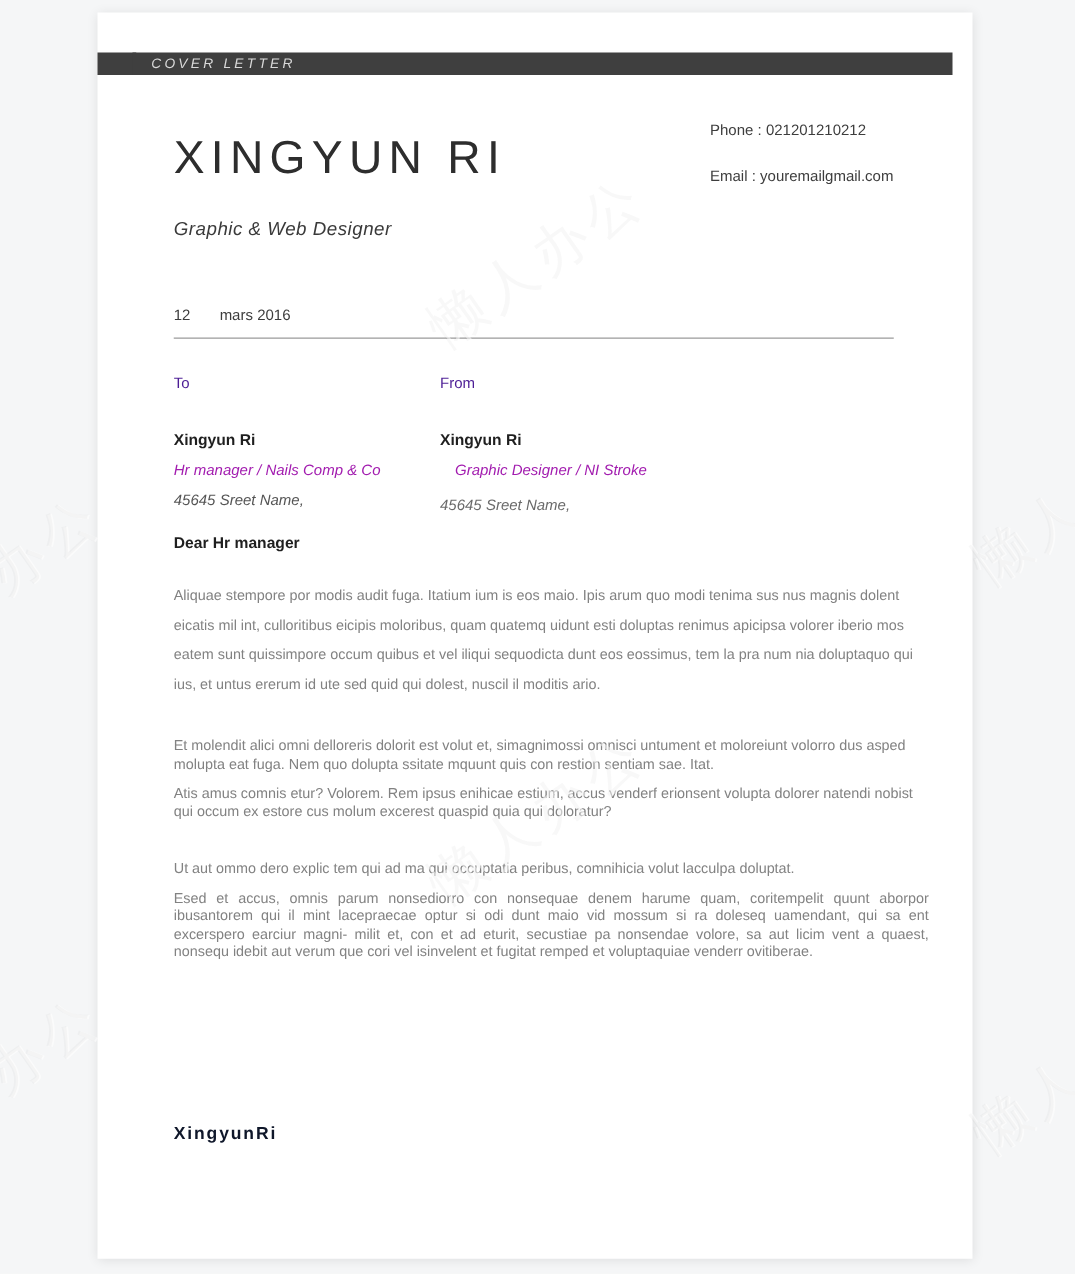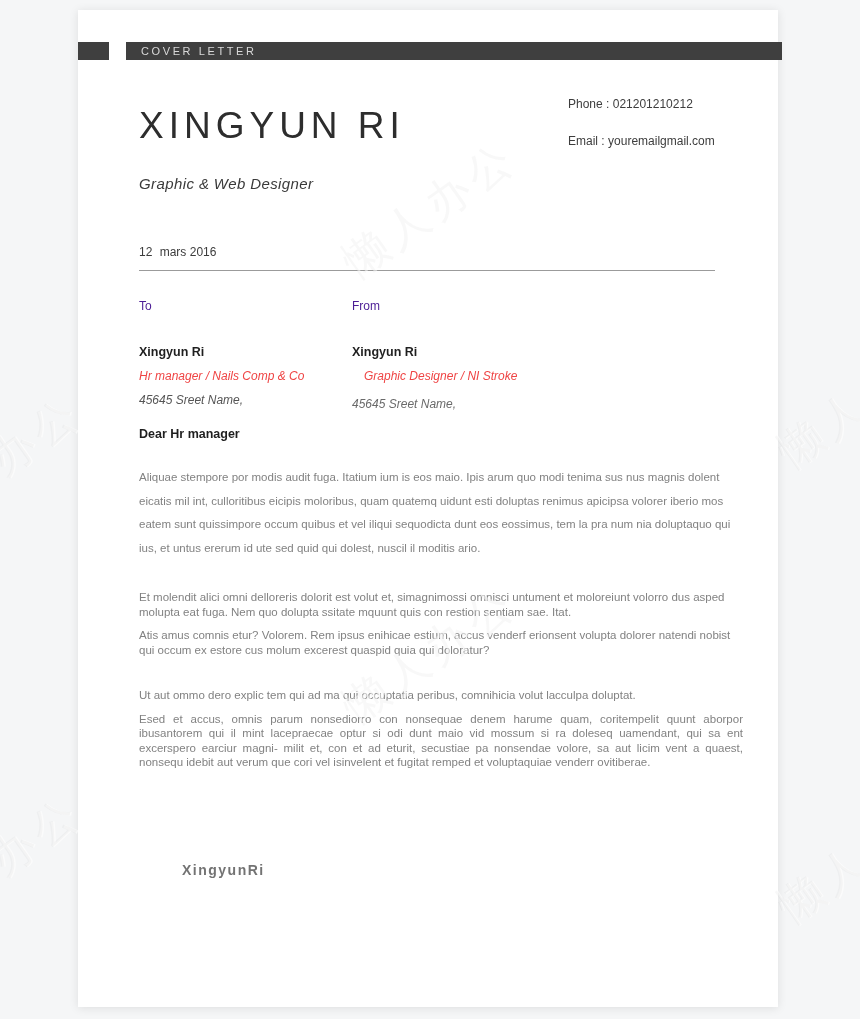--- a/index.html
+++ b/index.html
@@ -17,52 +17,52 @@
     position: absolute; left: 78px; top: 10px; width: 700px; height: 997px;
     background: #ffffff;
     box-shadow: 0 1px 9px rgba(0,0,0,0.10);
   }
   
   .band-block {
     position: absolute; left: 0; top: 32px; width: 31px; height: 18px;
     background: #3f3f3f;
   }
   .band {
-    position: absolute; left: 48px; top: 32px; width: 656px; height: 18px;
+    position: absolute; left: 28px; top: 32px; width: 656px; height: 18px;
     background: #3f3f3f;
     color: #d9d9d9; font-size: 11px; letter-spacing: 2.6px;
-    line-height: 18px; padding-left: 15px;
+    line-height: 18px; padding-left: 15px; font-style: italic;
   }
   
   .name {
     position: absolute; left: 61px; top: 95px;
     font-size: 37px; font-weight: 400; letter-spacing: 5px; color: #2d2d2d;
     white-space: nowrap;
   }
   .job-title {
     position: absolute; left: 61px; top: 165px;
     font-size: 15px; font-style: italic; color: #3a3a3a; letter-spacing: 0.4px;
   }
   .contact { position: absolute; left: 490px; top: 87px; font-size: 12px; color: #3d3d3d; }
   .contact .row { margin-bottom: 23px; white-space: nowrap; }
   
   .date { position: absolute; left: 61px; top: 235px; font-size: 12px; color: #3c3c3c; }
-  .date .rest { margin-left: 4px; }
+  .date .rest { margin-left: 20px; }
   .divider {
     position: absolute; left: 61px; top: 260px; width: 576px; height: 1px;
     background: #9b9b9b;
   }
   
   .tf-label { position: absolute; top: 289px; font-size: 12px; color: #4c1d95; }
   .tf-label.to { left: 61px; }
   .tf-label.from { left: 274px; }
   .tf-name { position: absolute; top: 335px; font-size: 12.5px; font-weight: bold; color: #1f1f1f; }
   .tf-name.to { left: 61px; }
   .tf-name.from { left: 274px; }
-  .tf-role { position: absolute; top: 359px; font-size: 12px; font-style: italic; color: #ef4444; }
+  .tf-role { position: absolute; top: 359px; font-size: 12px; font-style: italic; color: #a21caf; }
   .tf-role.to { left: 61px; }
   .tf-role.from { left: 286px; }
   .addr-row {
     position: absolute; left: 0; top: 381px; width: 660px; height: 22px;
     overflow: hidden;
   }
   .tf-addr { position: absolute; font-size: 12px; font-style: italic; color: #555; white-space: nowrap; }
   .tf-addr.to { left: 61px; top: 2px; }
   .tf-addr.from { left: 274px; top: 6px; color: #6a6a6a; }
   
@@ -73,22 +73,22 @@
   .letter-body {
     position: absolute; left: 61px; top: 446px; width: 604px;
     font-size: 11.5px; color: #828282;
   }
   .letter-body p { line-height: 14.5px; }
   .letter-body p.loose { line-height: 23.5px; margin-bottom: 30px; margin-top: 10px; }
   .letter-body p.gap-sm { margin-bottom: 9px; }
   .letter-body p.gap-lg { margin-bottom: 31px; }
   .letter-body p.justify { text-align: justify; }
   .signature {
-    position: absolute; left: 61px; top: 852px;
-    font-size: 14px; font-weight: bold; letter-spacing: 1.5px; color: #737373; margin-left: 43px;
+    position: absolute; left: 61px; top: 888px;
+    font-size: 14px; font-weight: bold; letter-spacing: 1.5px; color: #0f172a;
   }
   
   .wm {
     position: absolute; z-index: 5; pointer-events: none;
     font-size: 44px; letter-spacing: 6px; white-space: nowrap;
     color: rgba(120,120,120,0.05);
     text-shadow: 1px 1px 0 rgba(255,255,255,0.55);
     transform: rotate(-35deg); transform-origin: center;
   }
   .wm.t1 { left: 330px; top: 180px; }

